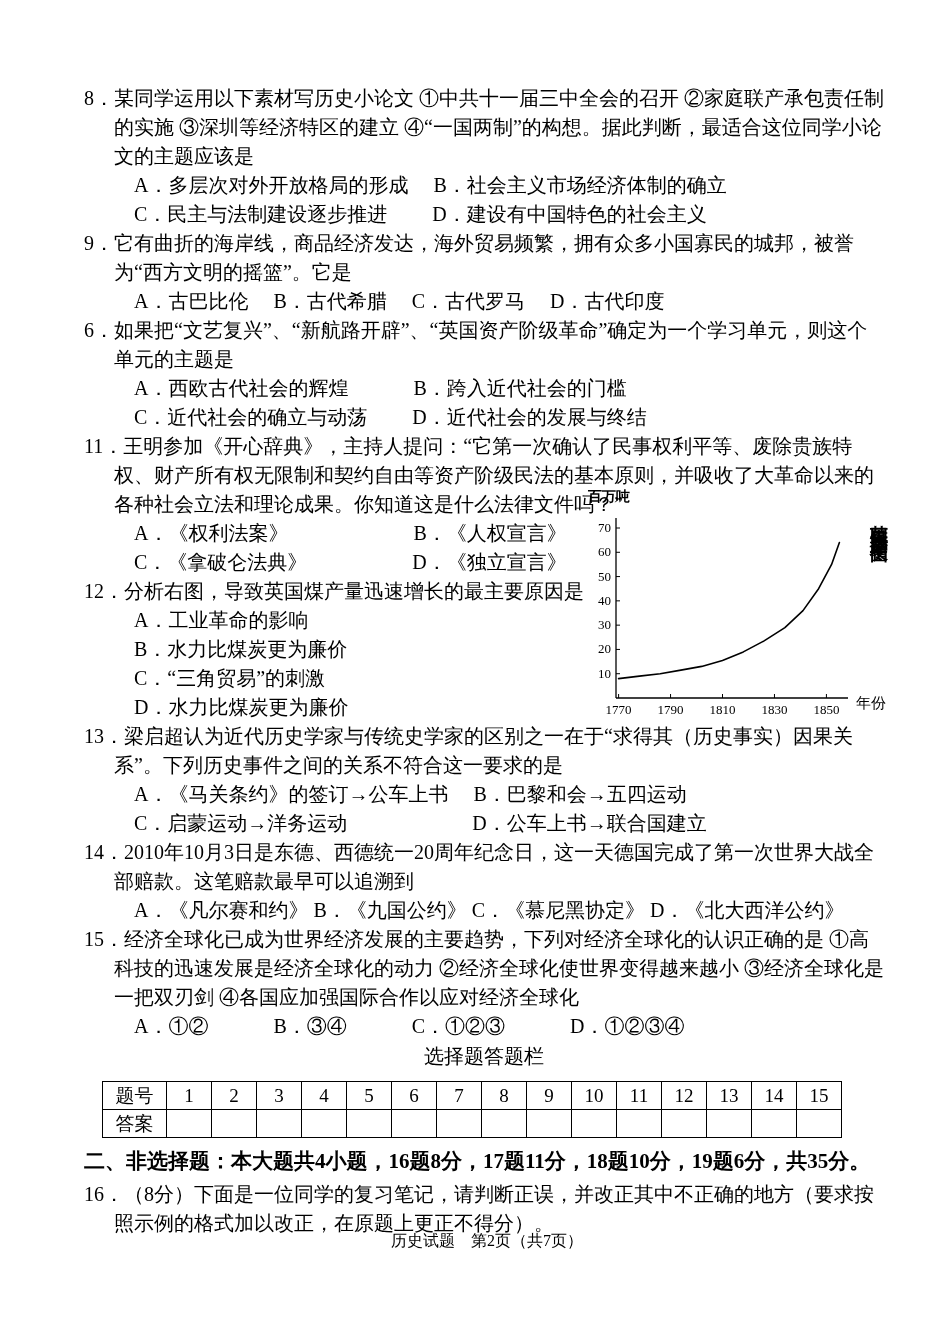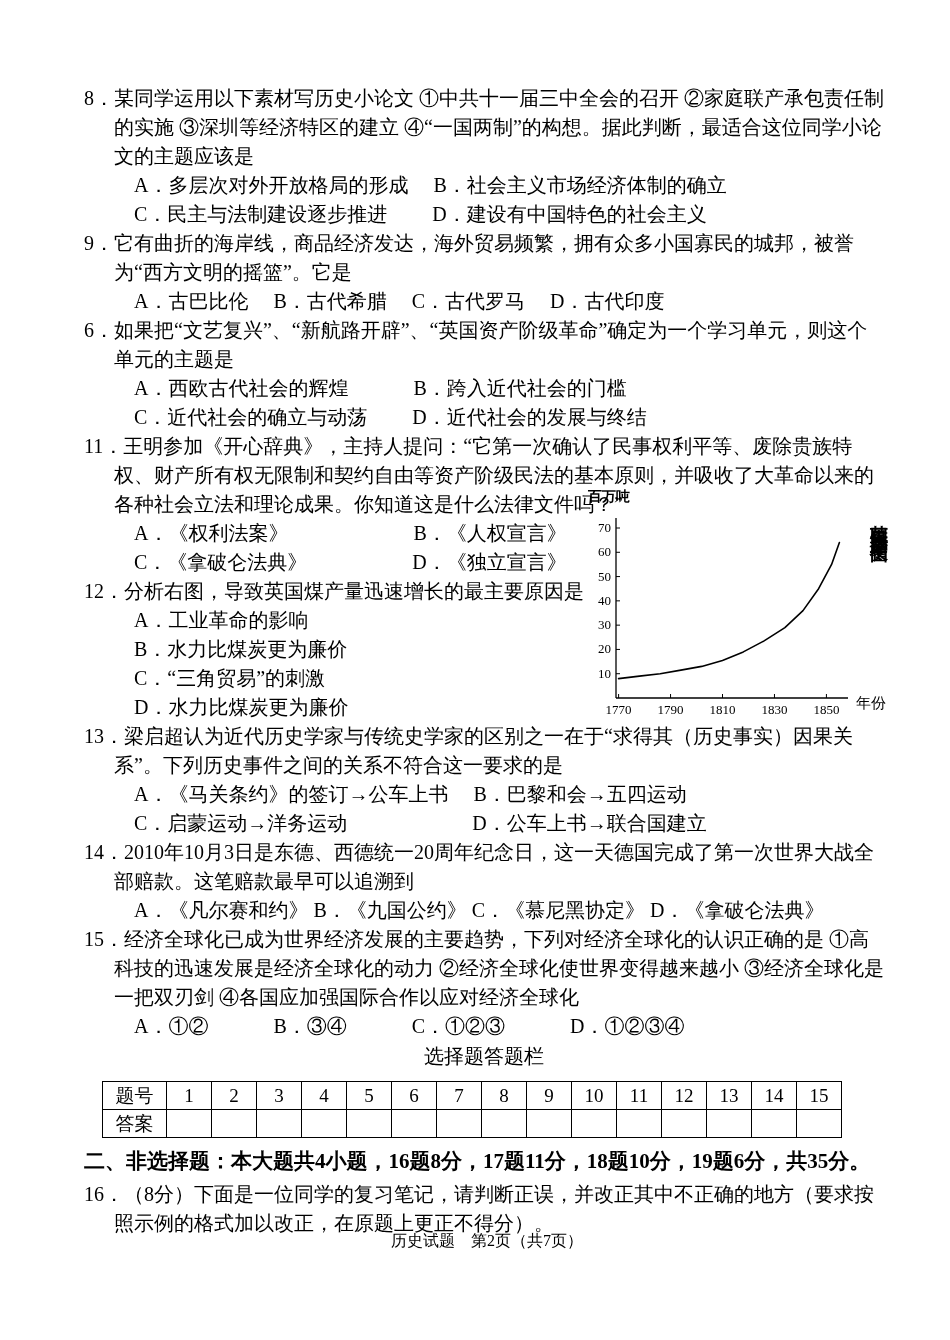--- a/index.html
+++ b/index.html
@@ -122,21 +122,21 @@
   </div>
 
   <div id="qc">
       <div class="question">
         <p class="stem"><span class="qnum">13．</span><span>梁启超认为近代历史学家与传统史学家的区别之一在于“求得其（历史事实）因果关系”。下列历史事件之间的关系不符合这一要求的是</span></p>
         <p class="optline">A．《马关条约》的签订→公车上书　 B．巴黎和会→五四运动</p>
         <p class="optline">C．启蒙运动→洋务运动　　　　　　 D．公车上书→联合国建立</p>
       </div>
       <div class="question">
         <p class="stem"><span class="qnum">14．</span><span>2010年10月3日是东德、西德统一20周年纪念日，这一天德国完成了第一次世界大战全部赔款。这笔赔款最早可以追溯到</span></p>
-        <p class="optline">A．《凡尔赛和约》 B．《九国公约》 C．《慕尼黑协定》 D．《拿破仑法典》</p>
+        <p class="optline">A．《凡尔赛和约》 B．《九国公约》 C．《慕尼黑协定》 D．《北大西洋公约》</p>
       </div>
       <div class="question">
         <p class="stem"><span class="qnum">15．</span><span>经济全球化已成为世界经济发展的主要趋势，下列对经济全球化的认识正确的是 ①高科技的迅速发展是经济全球化的动力 ②经济全球化使世界变得越来越小 ③经济全球化是一把双刃剑 ④各国应加强国际合作以应对经济全球化</span></p>
         <p class="optline">A．①②　　　 B．③④　　　 C．①②③　　　 D．①②③④</p>
       </div>
     </div>
 
   <div class="table-caption">选择题答题栏</div>
 
   <table class="ans">

